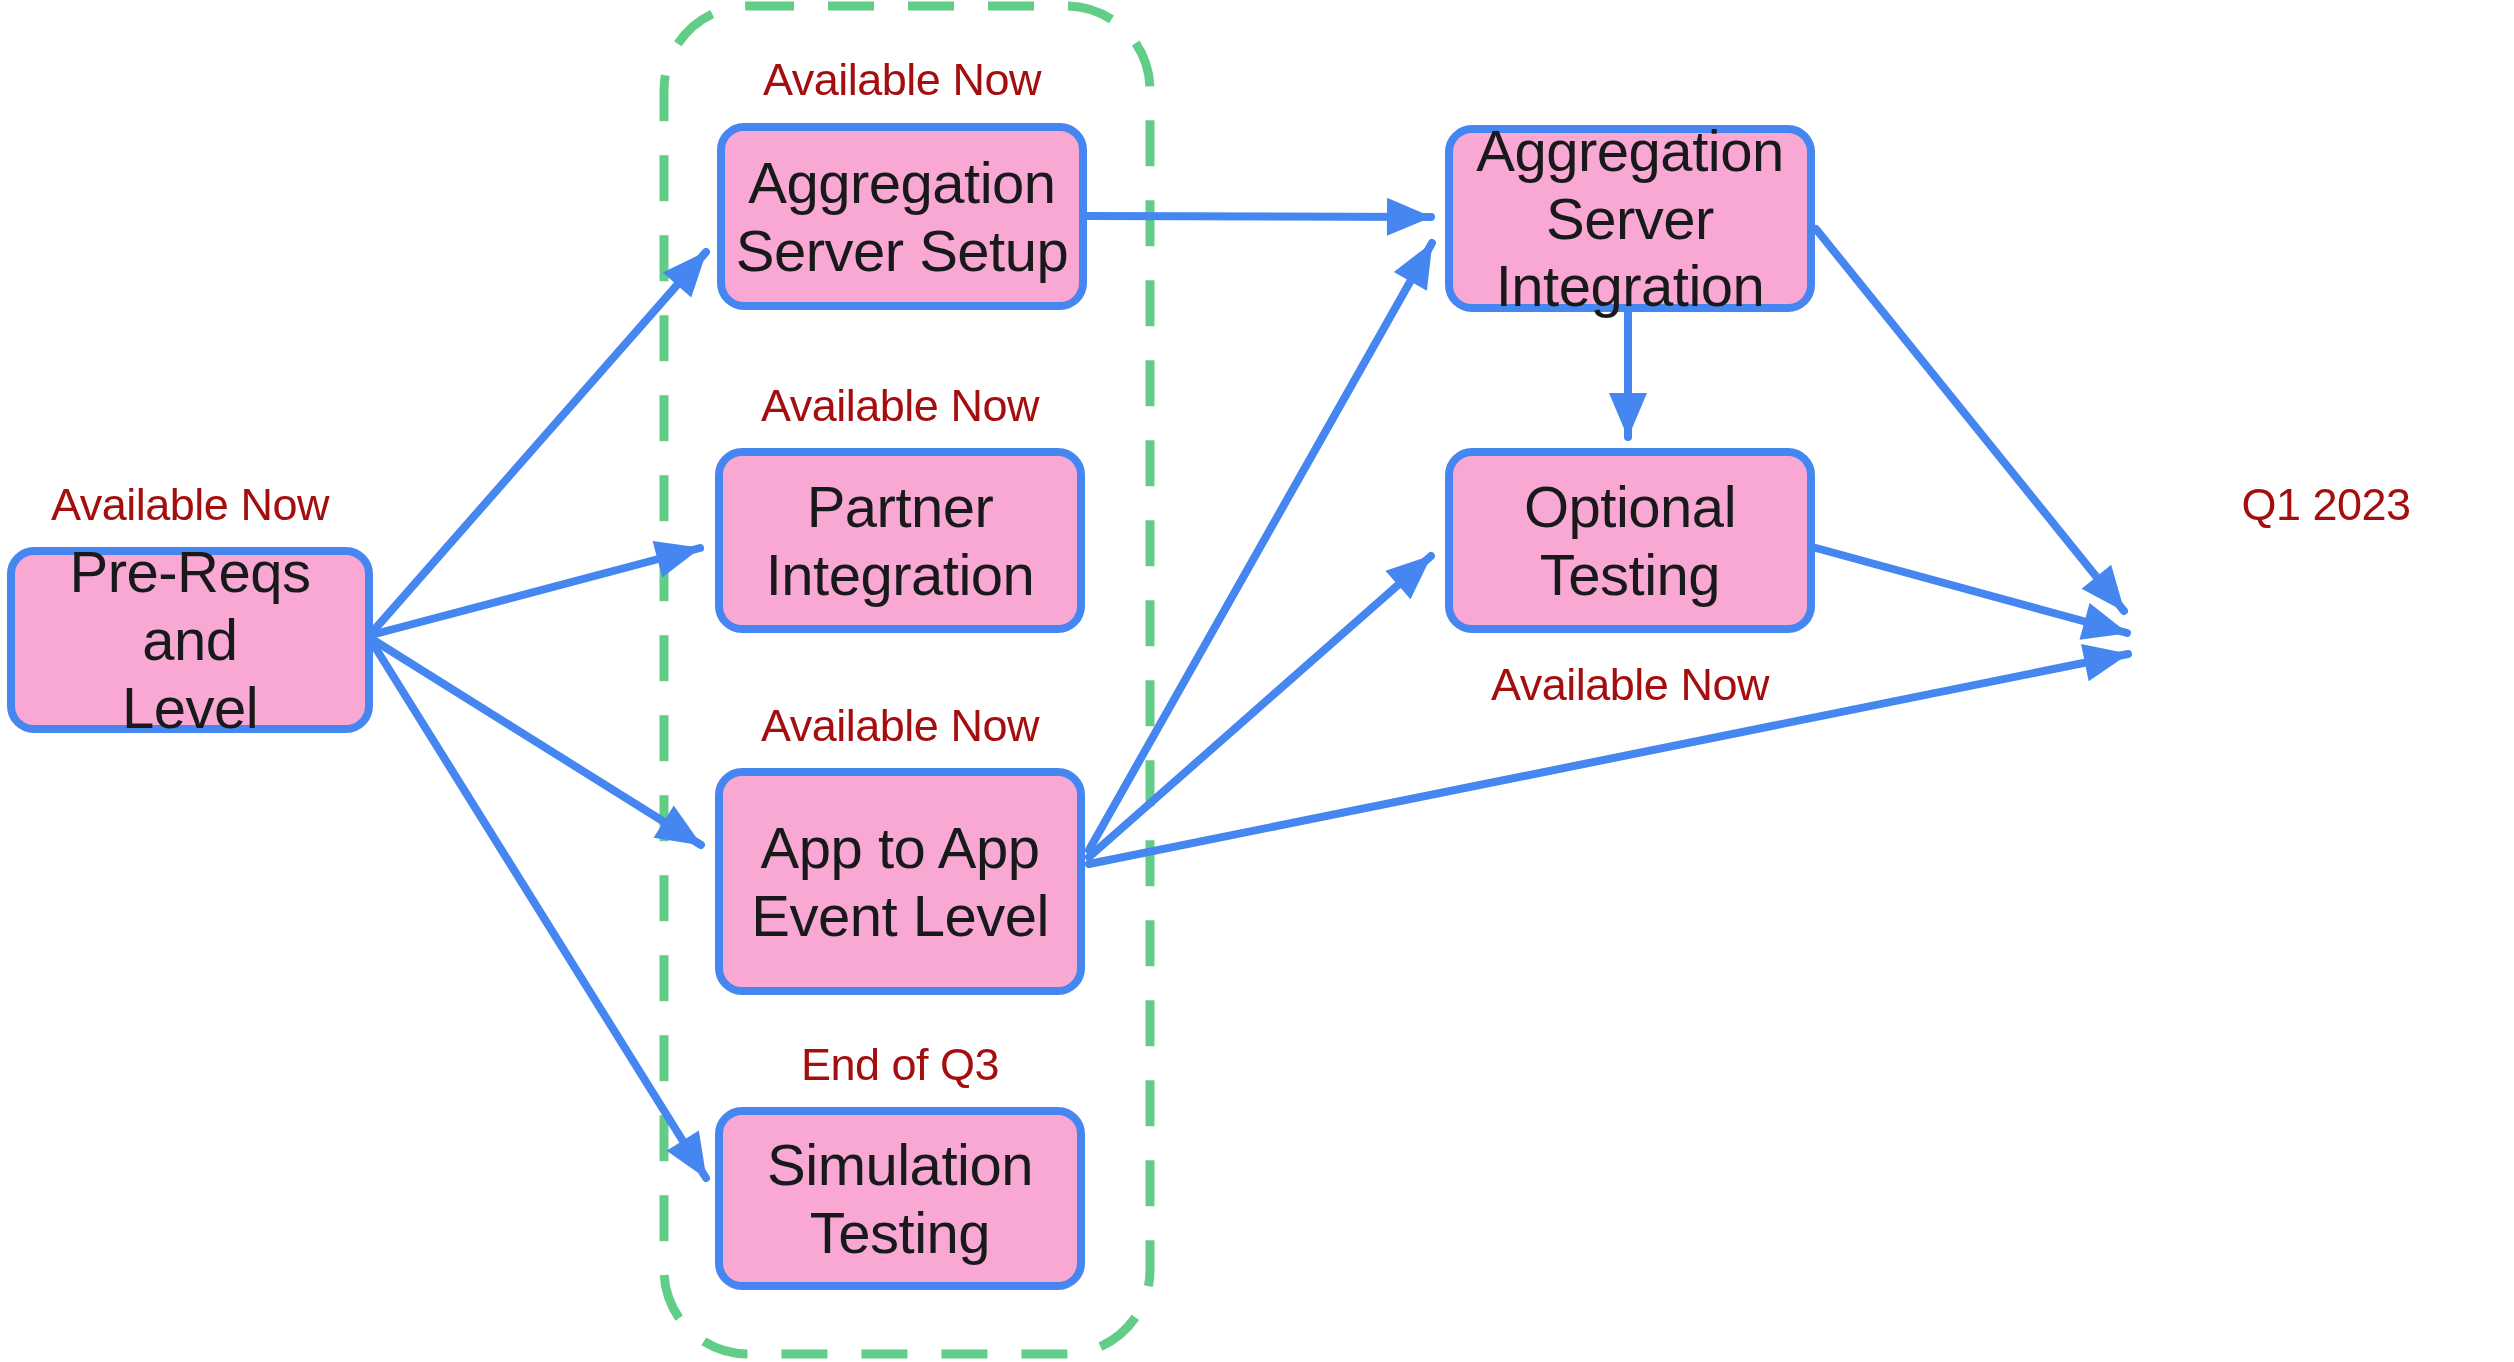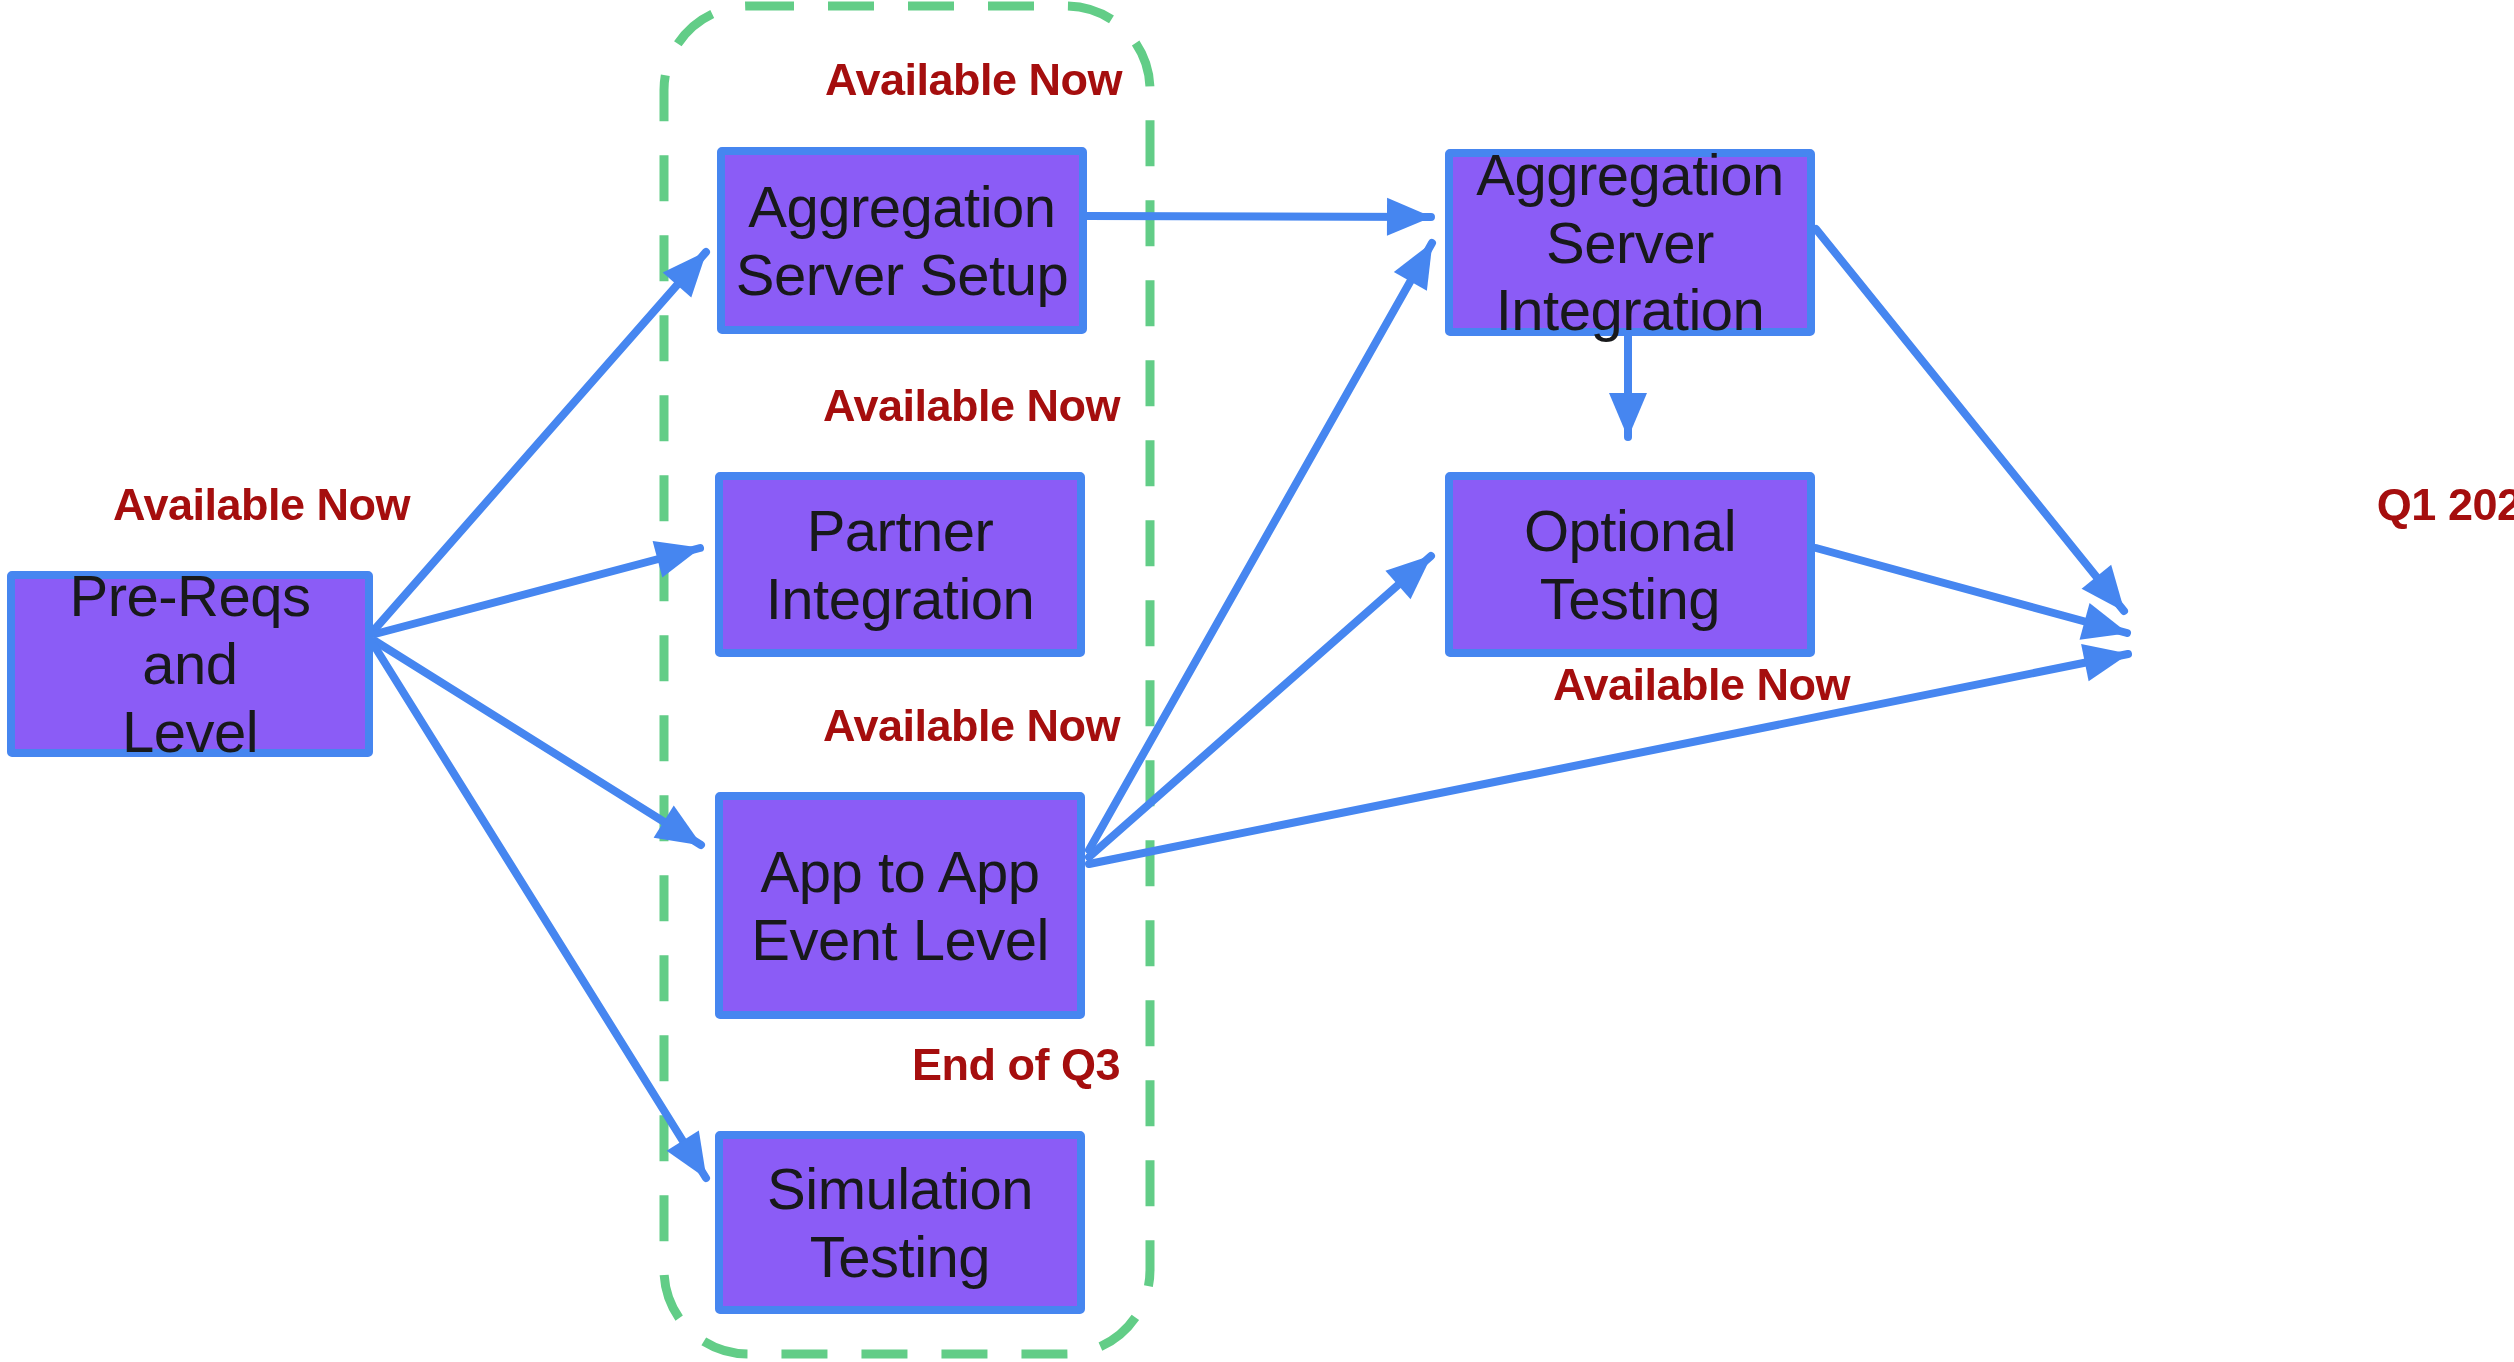--- a/index.html
+++ b/index.html
@@ -10,36 +10,35 @@
   .canvas{
     position:relative;width:2514px;height:1362px;background:#ffffff;
   }
   .edges{
     position:absolute;left:0;top:0;width:2514px;height:1362px;z-index:1;
   }
   .node{
     position:absolute;z-index:2;
     box-sizing:border-box;
     border:8px solid #4686F0;
-    border-radius:5px;
-    background:#8b5cf6;
+    border-radius:27px;
+    background:#f9a8d4;
     color:#18191B;
     display:flex;align-items:center;justify-content:center;
     text-align:center;
     font-size:58px;line-height:1.17;font-weight:500;
     white-space:pre-line;
     letter-spacing:-0.5px;
-    margin-top:24px;
   }
   .status{
     position:absolute;z-index:2;
     width:440px;
-    text-align:right;
+    text-align:center;
     color:#A50E0E;
-    font-size:45px;line-height:1.15;font-weight:700;
+    font-size:45px;line-height:1.15;font-weight:400;
     letter-spacing:-0.5px;
   }
   
   .n-pre   {left:7px;    top:547px;  width:366px; height:186px;}
   .n-aggs  {left:717px;  top:123px;  width:370px; height:187px;}
   .n-part  {left:715px;  top:448px;  width:370px; height:185px;}
   .n-app   {left:715px;  top:768px;  width:370px; height:227px;}
   .n-sim   {left:715px;  top:1107px; width:370px; height:183px;}
   .n-aggi  {left:1445px; top:125px;  width:370px; height:187px;}
   .n-opt   {left:1445px; top:448px;  width:370px; height:185px;}

